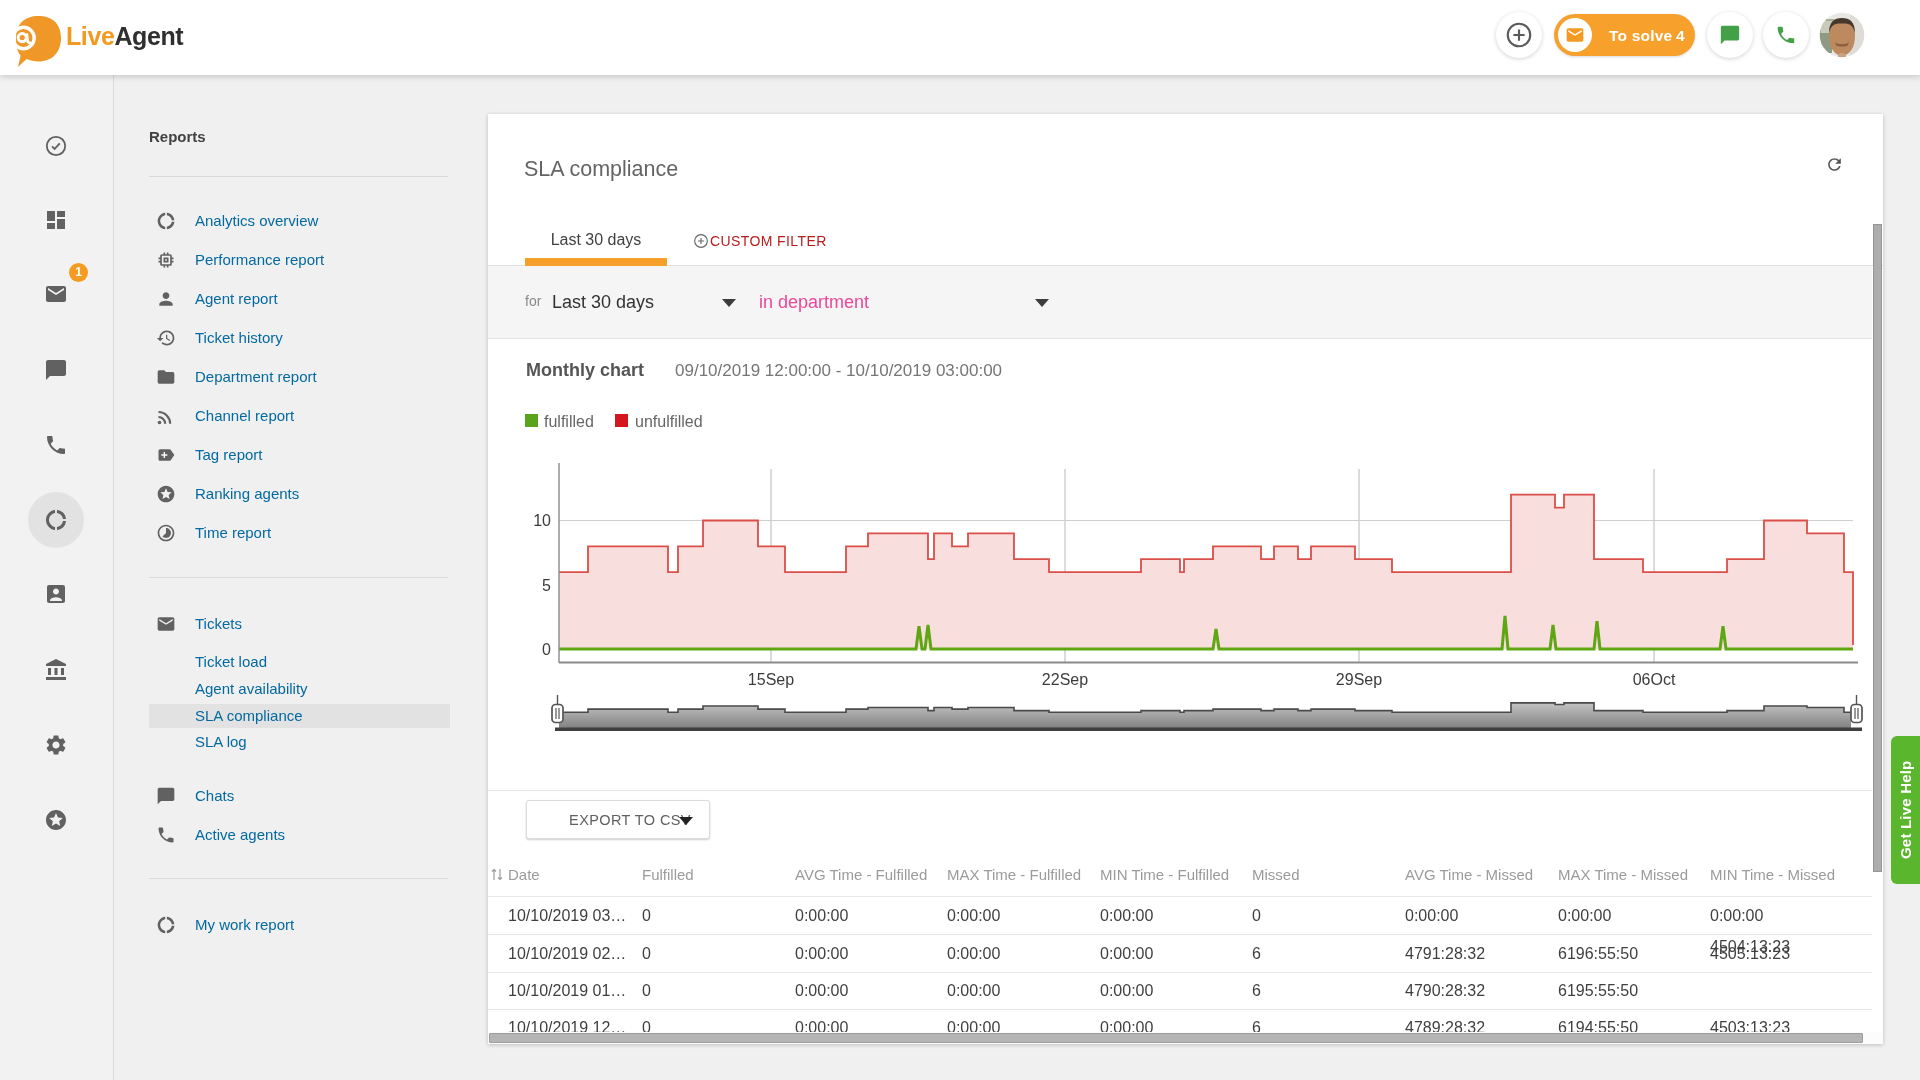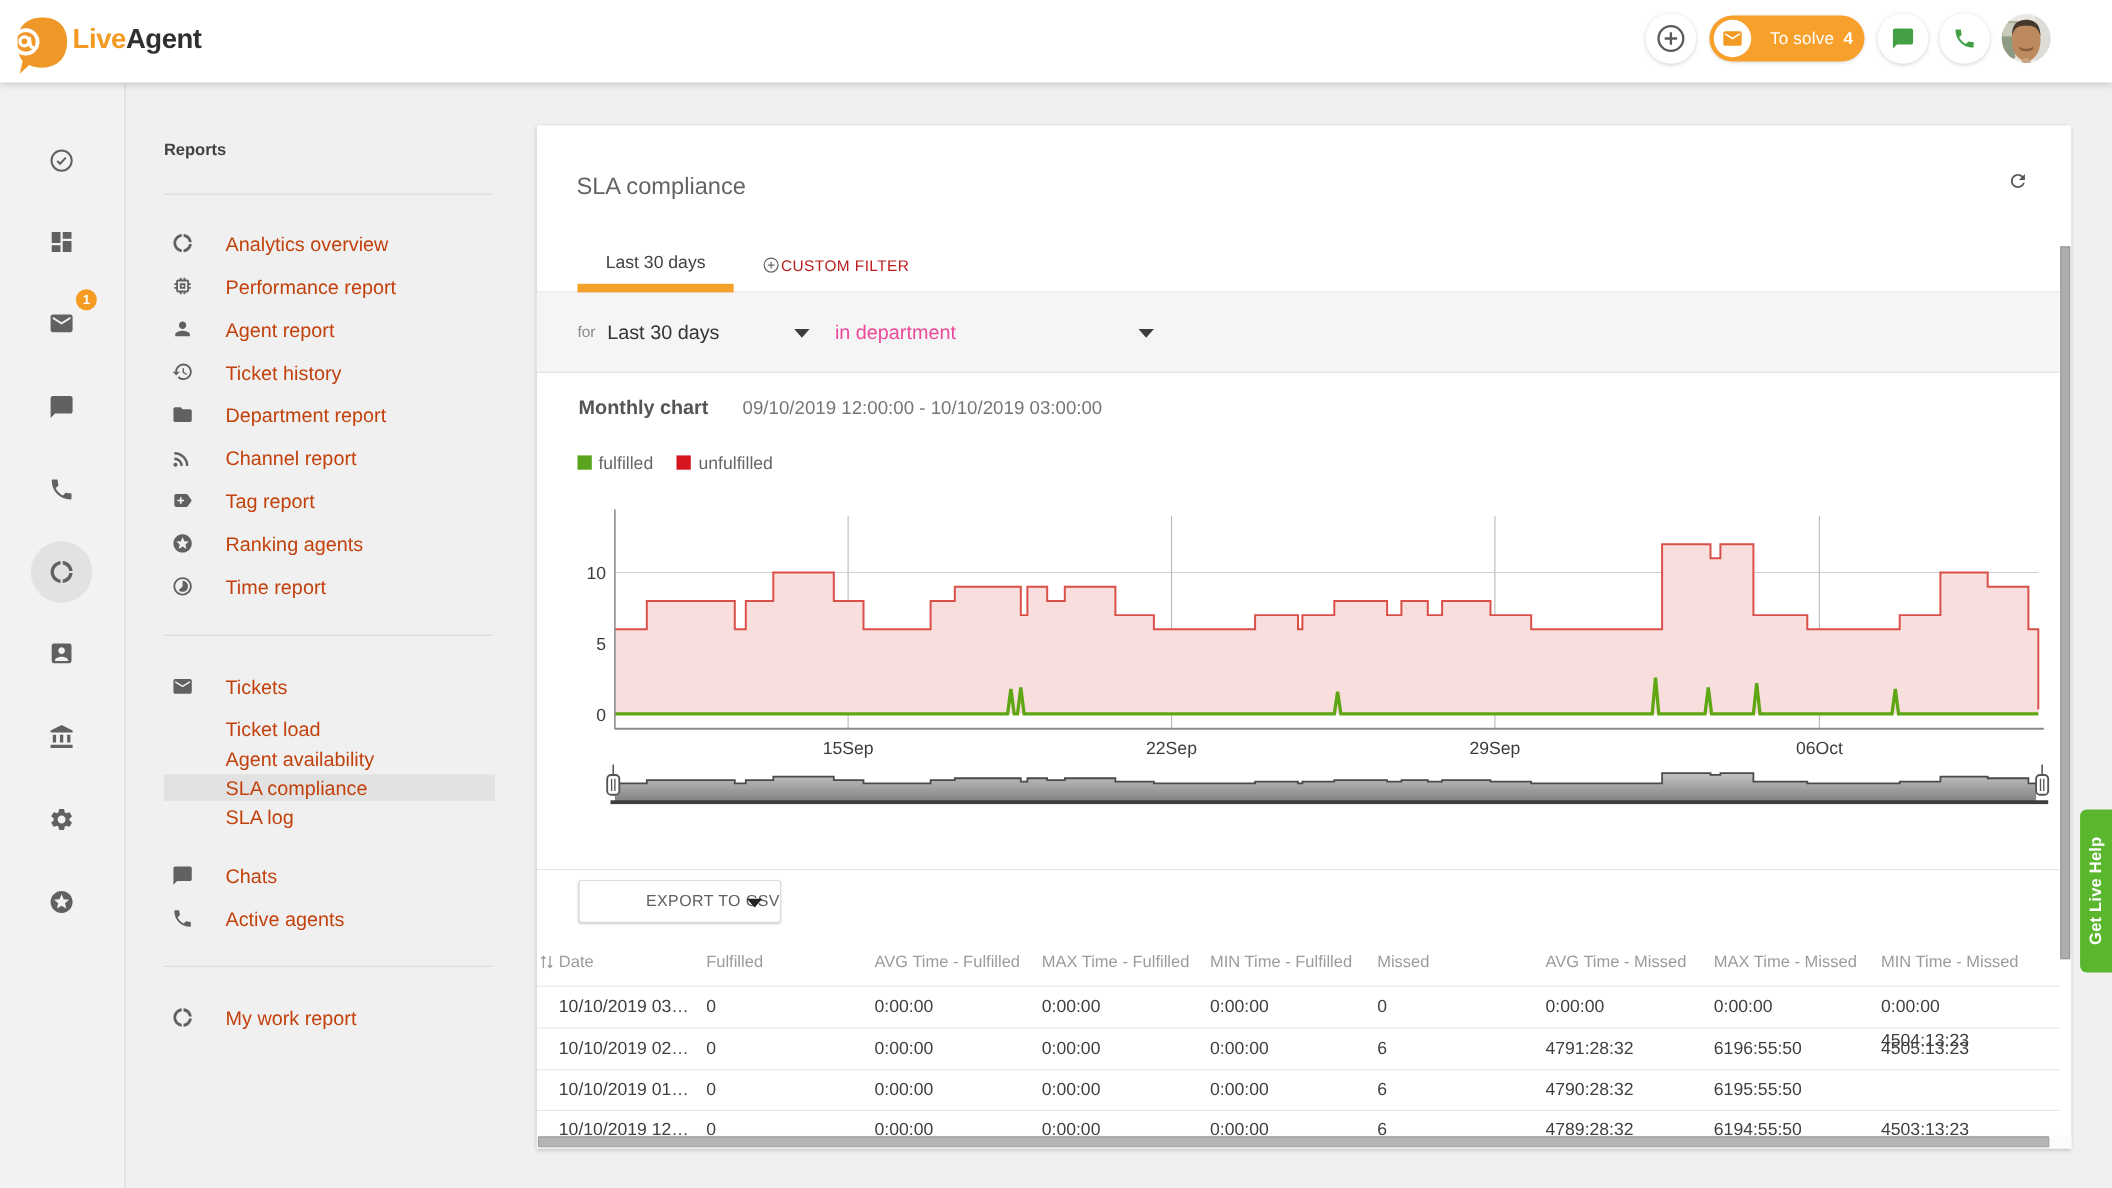--- a/index.html
+++ b/index.html
@@ -5,47 +5,47 @@
  font-family:"Liberation Sans",sans-serif;-webkit-font-smoothing:antialiased}
 .abs{position:absolute}
 #hdr{position:absolute;left:0;top:0;width:1920px;height:75px;background:#fff;
  box-shadow:0 2px 6px rgba(0,0,0,0.16);z-index:20}
 #brand{position:absolute;left:66px;top:22px;font-size:25px;font-weight:700;color:#f29a22;letter-spacing:-0.4px}
 #brand b{color:#2f2f2f}
 .cbtn{position:absolute;border-radius:50%;background:#fff}
 #pill{position:absolute;left:1554px;top:14px;width:141px;height:42px;border-radius:21px;
  background:#f7a02b;box-shadow:0 1px 3px rgba(0,0,0,0.15)}
 #pill .wc{position:absolute;left:4px;top:4px;width:34px;height:34px;border-radius:50%;background:#fff}
-#pill .t{position:absolute;left:55px;top:13px;font-size:15.5px;font-weight:400;color:#fff;letter-spacing:0.2px}
+#pill .t{position:absolute;left:55px;top:13px;font-size:15.5px;font-weight:700;color:#fff;letter-spacing:0.2px}
 #pill .n{position:absolute;left:122px;top:13px;font-size:15.5px;font-weight:700;color:#fff}
 #rail{position:absolute;left:0;top:75px;width:114px;height:1005px;background:#f2f2f2;border-right:1px solid #dadada}
 #selcirc{position:absolute;left:28px;top:417px;width:56px;height:56px;border-radius:50%;background:#e2e2e2}
 .ric{position:absolute;left:44px}
 #badge{position:absolute;left:69px;top:188px;width:19px;height:19px;border-radius:50%;background:#f59b21;
  color:#fff;font-size:12px;font-weight:700;text-align:center;line-height:19px}
 #menu{position:absolute;left:115px;top:75px;width:365px;height:755px}
 #menu .hd{position:absolute;left:34px;top:53px;font-size:15px;font-weight:700;color:#424242}
 #menu .dv{position:absolute;left:34px;width:299px;border-top:1px solid #d9d9d9}
-.mi{position:absolute;left:90px;font-size:18px;color:#c2410c;white-space:nowrap}
+.mi{position:absolute;left:80px;font-size:15px;color:#0369a1;white-space:nowrap}
 .mic{position:absolute;left:41px}
 #card{position:absolute;left:488px;top:114px;width:1395px;height:930px;background:#fff;
  box-shadow:0 1px 4px rgba(0,0,0,0.22)}
 #card .title{position:absolute;left:36px;top:43px;font-size:21.5px;color:#646464}
 #tabline{position:absolute;left:0;top:151px;width:1395px;border-top:1px solid #e0e0e0}
 #tabu{position:absolute;left:37px;top:144px;width:142px;height:8px;background:#f5a02b}
 .tabt{position:absolute;top:117px;font-size:16px;color:#424242}
 #fstrip{position:absolute;left:0;top:152px;width:1384px;height:73px;background:#f5f5f5;border-bottom:1px solid #e2e2e2}
 .caret{position:absolute;width:0;height:0;border-left:7px solid transparent;border-right:7px solid transparent;border-top:8px solid #3c3c3c}
 #mtitle{position:absolute;left:38px;top:246px;font-size:18px;font-weight:700;color:#555}
 #mdate{position:absolute;left:187px;top:247px;font-size:17px;color:#767676}
 .lgsq{position:absolute;top:300px;width:13px;height:13px}
 .lgt{position:absolute;top:299px;font-size:16px;color:#666}
 #expbtn{position:absolute;left:38px;top:686px;width:184px;height:39px;background:#fff;border-radius:3px;border:1px solid #dcdcdc;
  box-shadow:0 1px 2px rgba(0,0,0,0.2);font-size:14.5px;color:#606060;letter-spacing:0.4px;
- line-height:38px;text-align:right;padding-left:24px}
+ line-height:38px;text-align:center;padding-left:24px}
 #expbtn .c{position:absolute;left:152px;top:16px;border-left:7px solid transparent;border-right:7px solid transparent;border-top:8px solid #222;width:0;height:0}
 .th{position:absolute;top:752px;font-size:15px;color:#9b9b9b;white-space:nowrap}
 .td{position:absolute;font-size:16px;color:#3f3f3f;white-space:nowrap}
 .rowline{position:absolute;left:0;width:1384px;border-top:1px solid #e6e6e6}
 #hscroll{position:absolute;left:0;top:918px;width:1395px;height:12px;background:#fbfbfb}
 #hthumb{position:absolute;left:1px;top:919px;width:1374px;height:10px;background:#b5b5b5;border:1px solid #9d9d9d;border-radius:1px}
 #vthumb{position:absolute;left:1385px;top:110px;width:9px;height:648px;background:#adadad;border:1px solid #969696}
 #ghelp{position:absolute;left:1891px;top:736px;width:29px;height:148px;background:#5ab62c;border-radius:6px 0 0 6px}
 #ghelp span{position:absolute;left:0;top:0;width:29px;height:148px;writing-mode:vertical-rl;transform:rotate(180deg);font-size:15px;font-weight:700;color:#fff;text-align:center;line-height:29px;letter-spacing:0.2px}
 </style></head>

